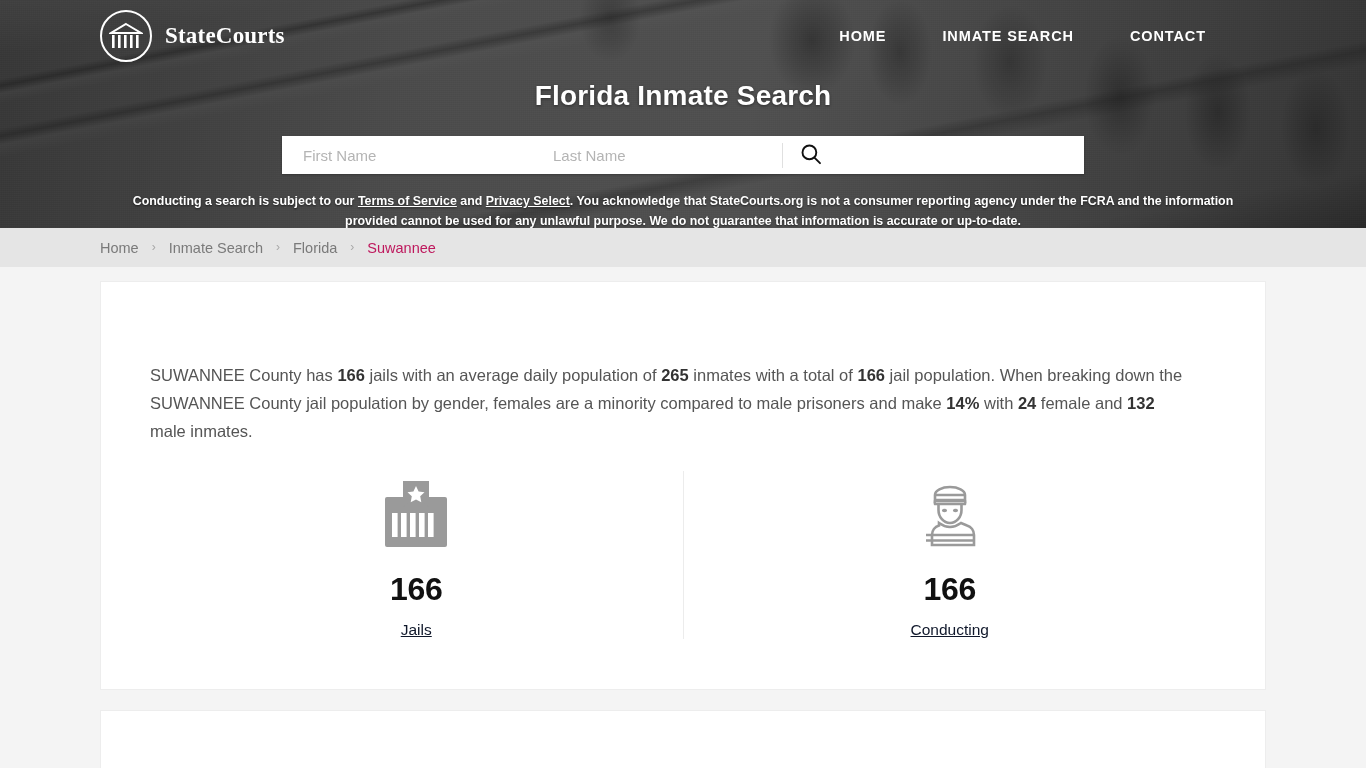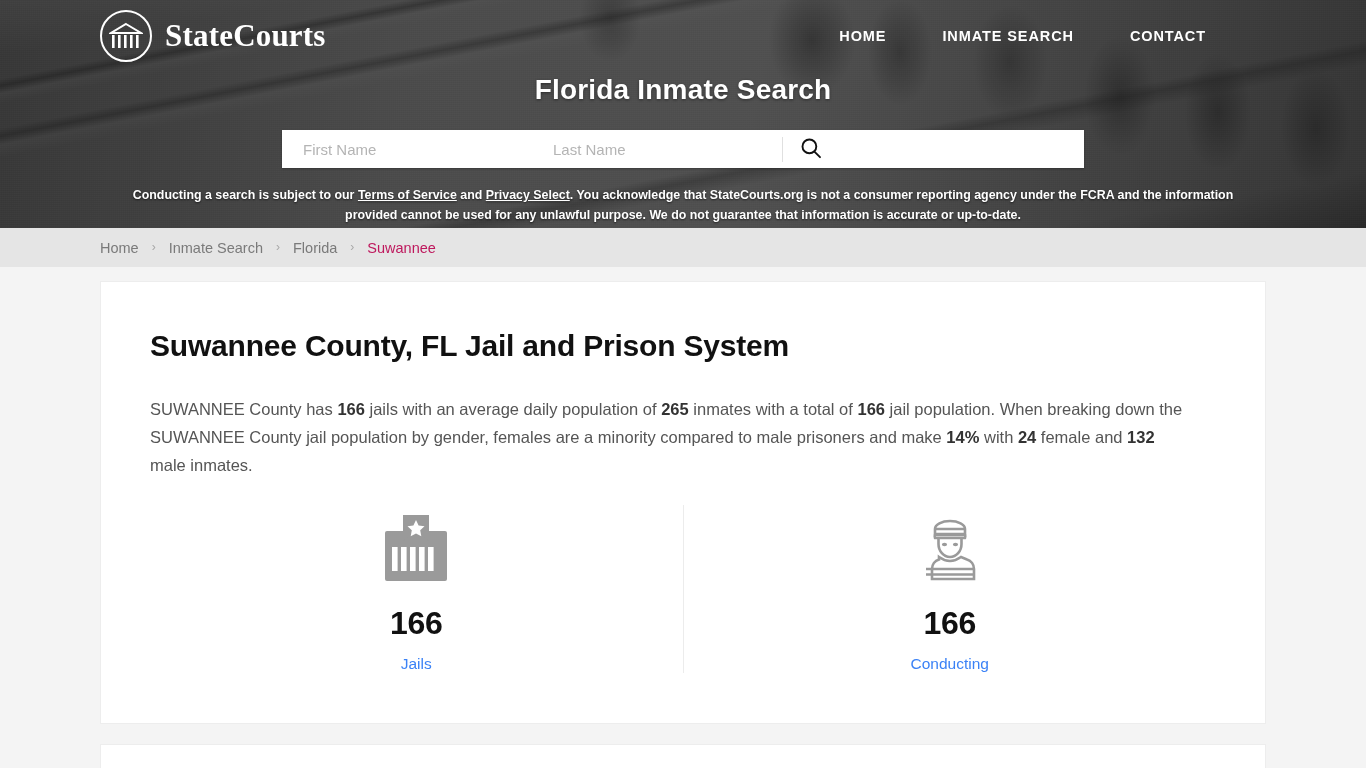--- a/index.html
+++ b/index.html
@@ -80,21 +80,21 @@
   .brand-mark {
     width: 52px; height: 52px;
     border: 2.5px solid #fff;
     border-radius: 50%;
     display: flex; align-items: center; justify-content: center;
     flex: none;
   }
   .brand-name {
     color: #fff;
     font-family: "Liberation Serif", serif;
-    font-size: 31px;
+    font-size: 23px;
     font-weight: 700;
     letter-spacing: .2px;
     white-space: nowrap;
   }
   .nav { margin-left: auto; display: flex; align-items: center; gap: 56px; }
   .nav-link {
     color: #fff;
     font-size: 14.5px;
     font-weight: 700;
     letter-spacing: .9px;
@@ -103,21 +103,21 @@
     cursor: pointer;
   }
 
   
   .hero-title {
     text-align: center;
     color: #fff;
     font-size: 28px;
     font-weight: 700;
     letter-spacing: .2px;
-    margin-top: 2px;
+    margin-top: 8px;
     text-shadow: 0 1px 3px rgba(0,0,0,.45);
   }
 
   
   .searchbar {
     margin: 24px auto 0;
     width: 802px;
     height: 38px;
     background: #fff;
     display: flex;
@@ -253,21 +253,22 @@
   .stat-value {
     margin-top: 20px;
     font-size: 32px;
     font-weight: 700;
     color: #111;
     letter-spacing: -.3px;
   }
   .stat-label {
     margin-top: 13px;
     font-size: 15.5px;
-    color: #3b82f6;
+    color: #0f172a;
+    text-decoration: underline;
   }
 
   .card-next { margin-top: 20px; height: 70px; }
 </style>
 </head>
 <body>
 
 <div class="hero">
   <div class="hero-photo"></div>
   <div class="hero-grain"></div>
@@ -326,21 +327,20 @@
   <span class="crumb-sep">›</span>
   <a class="crumb">Florida</a>
   <span class="crumb-sep">›</span>
   <span class="crumb current">Suwannee</span>
 </div>
 
 <div class="page">
 
   <div class="card">
     <div class="card-pad">
-      <h2 class="card-title">Suwannee County, FL Jail and Prison System</h2>
 
       <p class="card-copy"><span>SUWANNEE County has </span><b>166</b><span> jails with an average daily population of </span><b>265</b><span> inmates with a total of </span><b>166</b><span> jail population. When breaking down the SUWANNEE County jail population by gender, females are a minority compared to male prisoners and make </span><b>14%</b><span> with </span><b>24</b><span> female and </span><b>132</b><span> male inmates.</span></p>
 
       <div class="stats">
 
         <div class="stat">
           <div class="stat-icon">
             <svg width="70" height="72" viewBox="0 0 70 72" aria-hidden="true">
               <g fill="#9a9a9a">
                 <rect x="4" y="18" width="62" height="50" rx="2"></rect>

